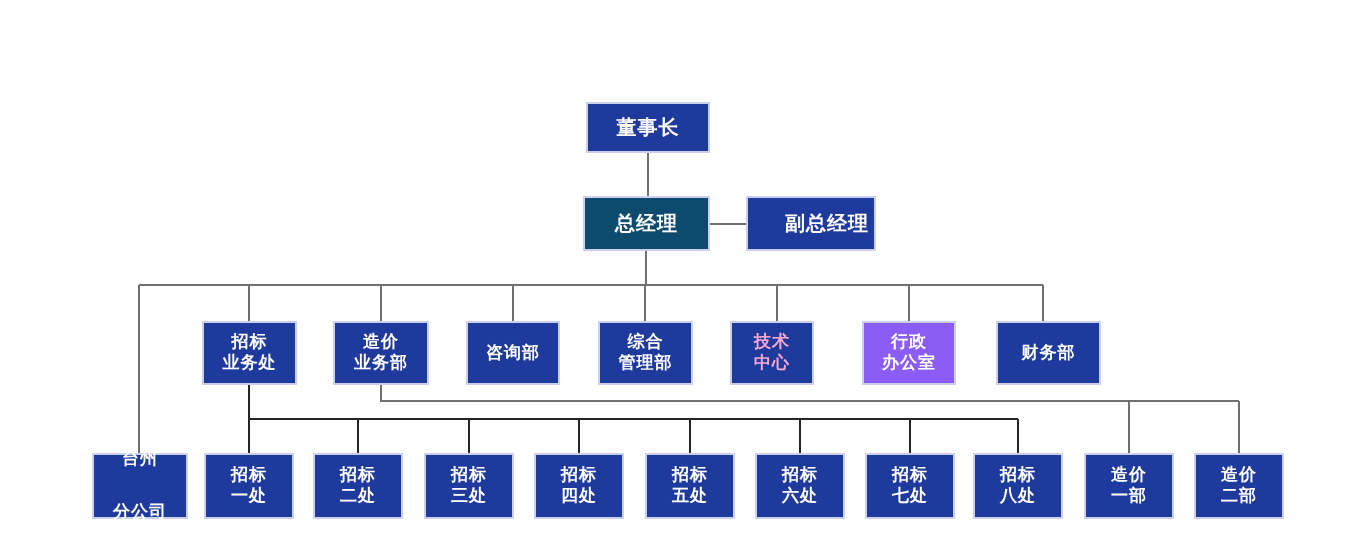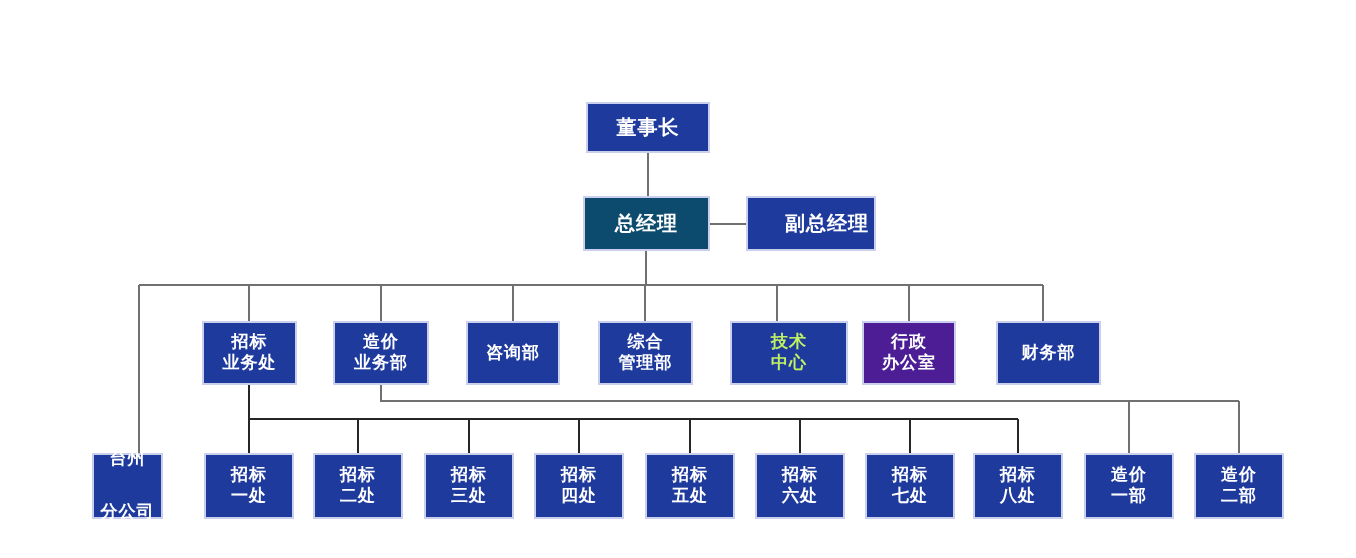--- a/index.html
+++ b/index.html
@@ -90,32 +90,32 @@
         <div class="ln">造价</div>
         <div class="ln">业务部</div>
       </div>
       <div class="node sz-md" style="left: 466px; top: 283px; width: 94px; height: 64px; background: rgb(31, 58, 157); border: 2px solid rgb(201, 207, 237); color: rgb(255, 255, 255); align-items: center;">
         <div class="ln">咨询部</div>
       </div>
       <div class="node sz-md" style="left: 598px; top: 283px; width: 95px; height: 64px; background: rgb(31, 58, 157); border: 2px solid rgb(201, 207, 237); color: rgb(255, 255, 255);">
         <div class="ln">综合</div>
         <div class="ln">管理部</div>
       </div>
-      <div class="node sz-md" style="left: 730px; top: 283px; width: 118px; height: 64px; background: rgb(31, 58, 157); border: 2px solid rgb(201, 207, 237); color: #bef264;">
+      <div class="node sz-md" style="left: 730px; top: 283px; width: 84px; height: 64px; background: rgb(31, 58, 157); border: 2px solid rgb(201, 207, 237); color: #f9a8d4;">
         <div class="ln">技术</div>
         <div class="ln">中心</div>
       </div>
-      <div class="node sz-md" style="left: 862px; top: 283px; width: 94px; height: 64px; background: #4c1d95; border: 2px solid rgb(201, 207, 237); color: rgb(255, 255, 255);">
+      <div class="node sz-md" style="left: 862px; top: 283px; width: 94px; height: 64px; background: #8b5cf6; border: 2px solid rgb(201, 207, 237); color: rgb(255, 255, 255);">
         <div class="ln">行政</div>
         <div class="ln">办公室</div>
       </div>
       <div class="node sz-md" style="left: 996px; top: 283px; width: 105px; height: 64px; background: rgb(31, 58, 157); border: 2px solid rgb(201, 207, 237); color: rgb(255, 255, 255);">
         <div class="ln">财务部</div>
       </div>
-      <div class="node sz-md" style="left: 92px; top: 415px; width: 71px; height: 66px; background: rgb(31, 58, 157); border: 2px solid rgb(201, 207, 237); color: rgb(255, 255, 255); gap: 32px;">
+      <div class="node sz-md" style="left: 92px; top: 415px; width: 96px; height: 66px; background: rgb(31, 58, 157); border: 2px solid rgb(201, 207, 237); color: rgb(255, 255, 255); gap: 32px;">
         <div class="ln">台州</div>
         <div class="ln">分公司</div>
       </div>
       <div class="node sz-md" style="left: 204px; top: 415px; width: 90px; height: 66px; background: rgb(31, 58, 157); border: 2px solid rgb(201, 207, 237); color: rgb(255, 255, 255);">
         <div class="ln">招标</div>
         <div class="ln">一处</div>
       </div>
       <div class="node sz-md" style="left: 313px; top: 415px; width: 90px; height: 66px; background: rgb(31, 58, 157); border: 2px solid rgb(201, 207, 237); color: rgb(255, 255, 255);">
         <div class="ln">招标</div>
         <div class="ln">二处</div>

